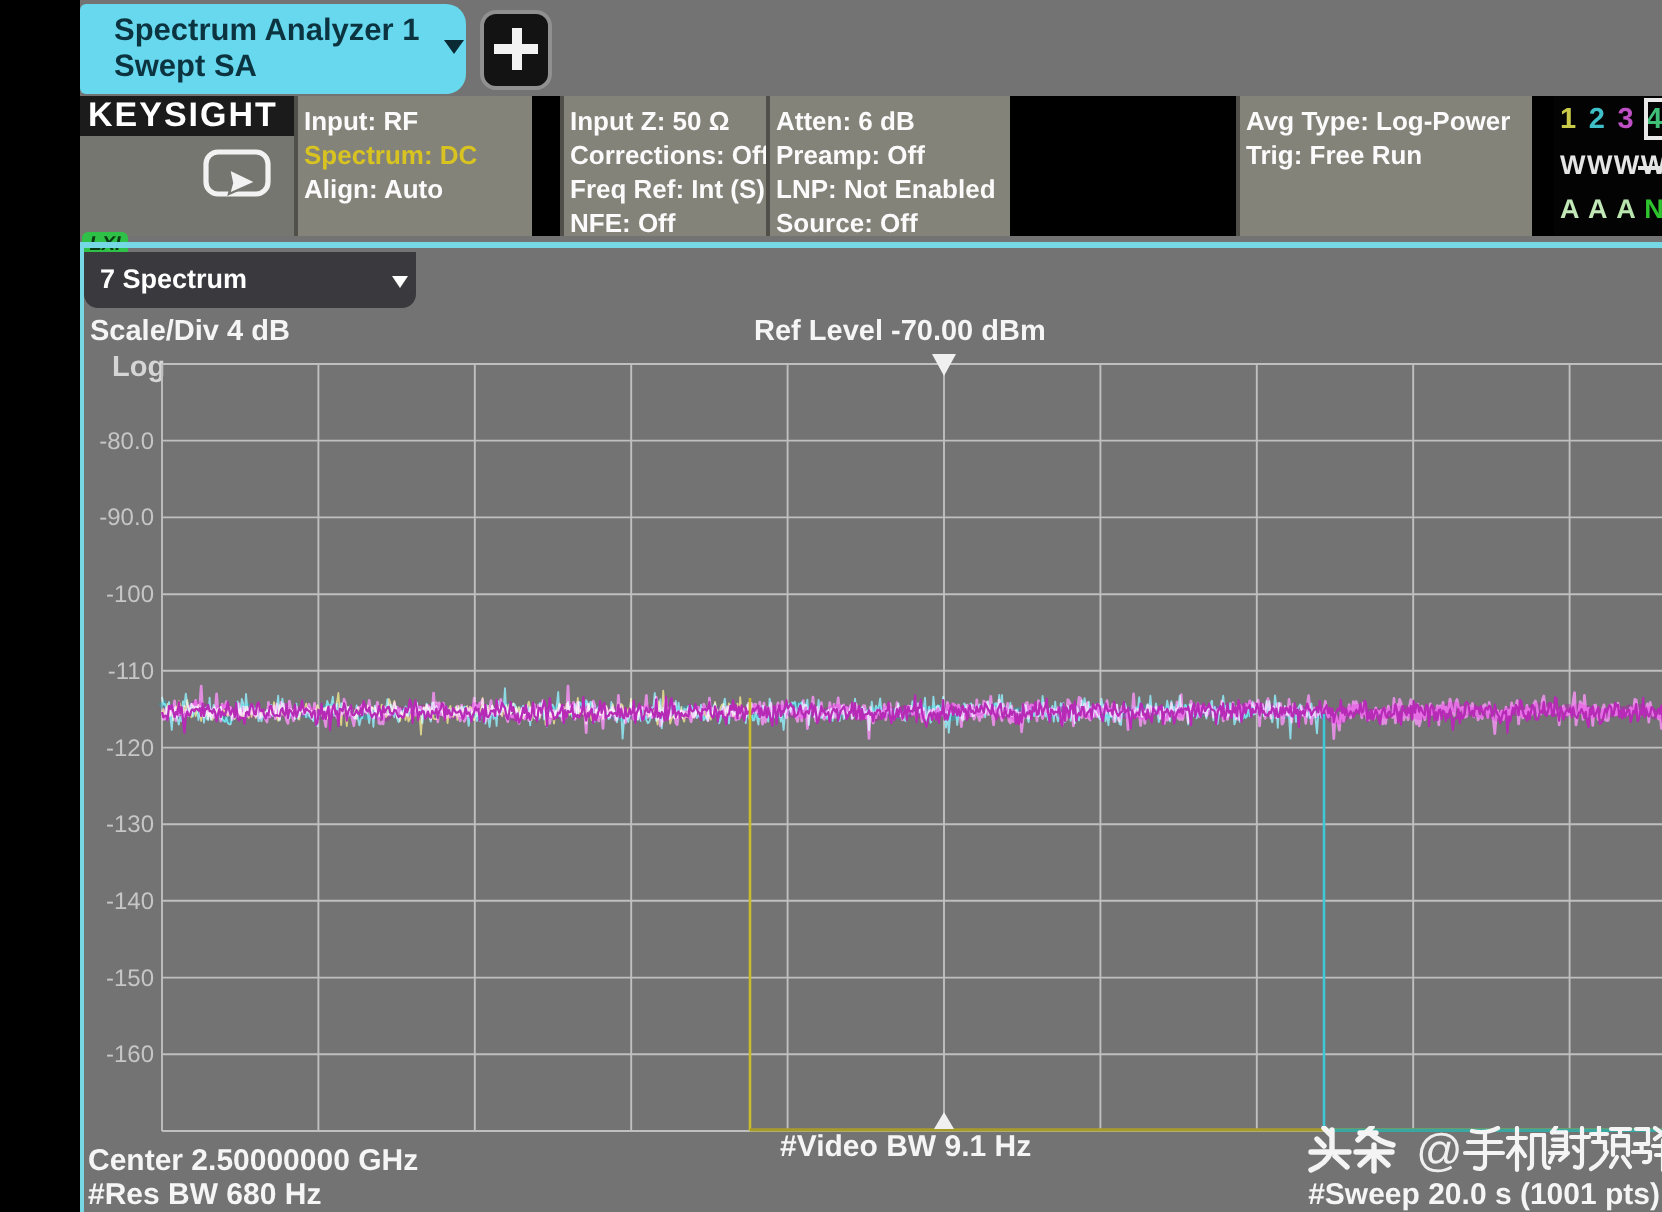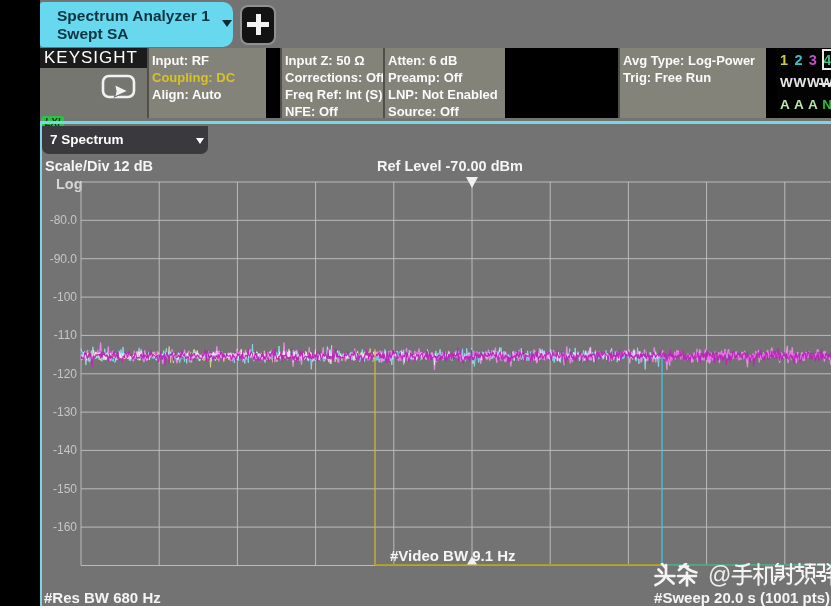--- a/index.html
+++ b/index.html
@@ -8,21 +8,21 @@
 #tab{left:0;top:2px;width:193px;height:45px;background:#67d8ee;border-radius:3px 10px 10px 3px;}
 #tab .t{position:absolute;left:17px;top:5px;font-size:15.5px;line-height:18px;font-weight:700;color:#0c3440;}
 #tabtri{left:182px;top:20px;width:0;height:0;border-left:5px solid transparent;border-right:5px solid transparent;border-top:7px solid #0a2a34;}
 #plus{left:200px;top:5px;width:32px;height:36px;background:#131313;border:2px solid #909090;border-radius:8px;}
 .pb{background:#f2f2f2;}
 #hdr{left:0;top:48px;width:831px;height:70px;background:#000;}
 .col{position:absolute;top:0;height:70px;background:#83837a;box-sizing:border-box;border-left:2px solid #504f4a;padding:4px 0 0 3px;font-size:13px;line-height:17px;font-weight:700;color:#fbfbfb;white-space:nowrap;}
 .col .y{color:#d8c321;}
 #logo{position:absolute;left:0;top:0;width:107px;height:70px;background:#767670;}
 #kstrip{position:absolute;left:0;top:0;width:107px;height:20px;background:#1b1b1b;color:#fff;
-  font-weight:400;font-size:17px;line-height:20px;padding-left:4px;letter-spacing:1px;box-sizing:border-box;}
+  font-weight:700;font-size:17px;line-height:20px;padding-left:4px;letter-spacing:1px;box-sizing:border-box;}
 #lxi{position:absolute;left:1px;top:68px;width:23px;height:13px;background:#2fc047;border-radius:3px;
   color:#0a3a14;font-weight:700;font-style:italic;font-size:10px;line-height:13px;text-align:center;}
 #tpanel{position:absolute;left:737px;top:0;width:91px;height:70px;background:#030303;}
 .trow{position:absolute;left:3px;width:80px;display:flex;justify-content:space-between;font-weight:700;}
 #selbox{position:absolute;left:44.5px;top:1px;width:14px;height:21px;border:2px solid #e9e9e9;box-sizing:border-box;}
 #wstrike{position:absolute;left:42px;top:35px;width:50px;height:2px;background:#e3e3e3;}
 #bTop{left:0;top:121px;width:828px;height:3px;background:#76d8e5;}
 #bLeft{left:0;top:121px;width:2px;height:485px;background:#76d8e5;}
 #bRight{left:825px;top:121px;width:3px;height:485px;background:#76d8e5;}
 #dd{left:2px;top:126px;width:166px;height:28px;background:#3a393e;border-radius:0 0 7px 7px;
@@ -45,21 +45,21 @@
 
 <div id="hdr" class="abs">
   <div id="logo">
     <div id="kstrip">KEYSIGHT</div>
     <svg class="abs" style="left:61px;top:26px;" width="36" height="26" viewBox="0 0 36 26">
       <rect x="2" y="2" width="31" height="21" rx="6" fill="none" stroke="#f2f2f2" stroke-width="2.6"></rect>
       <polygon points="13.5,10.5 27,17 13.5,23 15,17.5" fill="#f2f2f2" stroke="#767670" stroke-width="1.2"></polygon>
     </svg>
     <div id="lxi">LXI</div>
   </div>
-  <div class="col" style="left:107px;width:119px;">Input: RF<br><span class="y">Coupling: DC</span><br>Align: Auto</div>
+  <div class="col" style="left:107px;width:119px;">Input: RF<br><span class="y">Spectrum: DC</span><br>Align: Auto</div>
   <div class="col" style="left:240px;width:117px;">Input Z: 50 Ω<br>Corrections: Off<br>Freq Ref: Int (S)<br>NFE: Off</div>
   <div class="col" style="left:343px;width:122px;">Atten: 6 dB<br>Preamp: Off<br>LNP: Not Enabled<br>Source: Off</div>
   <div class="col" style="left:578px;width:148px;">Avg Type: Log-Power<br>Trig: Free Run</div>
   <div id="tpanel">
     <div class="trow" style="top:4px;font-size:14.5px;">
       <span style="color:#c9c94a;">1</span>
           <span style="color:#3fc0c9;">2</span>
           <span style="color:#bf4fc4;">3</span>
           <span style="color:#3fbf78;">4</span>
           <span style="color:#a83a48;">5</span>
@@ -86,21 +86,21 @@
   </div>
 </div>
 
 <div id="bTop" class="abs"></div>
 <div id="bLeft" class="abs"></div>
 <div id="bRight" class="abs"></div>
 
 <div id="dd" class="abs">7 Spectrum</div>
 <div id="ddtri" class="abs"></div>
 
-<div class="ann" style="left:5px;top:158px;font-size:14.5px;">Scale/Div 12 dB</div>
+<div class="ann" style="left:5px;top:158px;font-size:14.5px;">Scale/Div 4 dB</div>
 <div class="ann" style="left:337px;top:158px;font-size:14.5px;">Ref Level -70.00 dBm</div>
 <div class="ann" style="left:16px;top:176px;font-size:14.5px;color:#d5d5d5;">Log</div>
 
 <svg class="abs" style="left:0;top:170px;" width="831" height="400" viewBox="0 170 831 400">
   <g stroke="#bfbfbf" stroke-width="0.95">
         <line x1="41.0" y1="182" x2="41.0" y2="565.5"></line>
         <line x1="119.2" y1="182" x2="119.2" y2="565.5"></line>
         <line x1="197.4" y1="182" x2="197.4" y2="565.5"></line>
         <line x1="275.6" y1="182" x2="275.6" y2="565.5"></line>
         <line x1="353.8" y1="182" x2="353.8" y2="565.5"></line>
@@ -141,21 +141,22 @@
     <polyline points="41.0,356.0 41.7,358.7 42.4,357.9 43.1,357.9 43.8,360.2 44.5,352.9 45.2,354.4 45.9,352.6 46.6,355.7 47.3,358.6 48.0,355.9 48.7,357.3 49.4,351.0 50.1,356.4 50.8,353.6 51.5,360.6 52.2,366.4 52.9,358.5 53.6,355.8 54.3,357.6 55.0,357.7 55.7,355.1 56.4,354.7 57.1,355.7 57.8,354.4 58.5,354.5 59.2,355.3 59.9,354.1 60.6,358.0 61.3,351.9 62.0,358.0 62.7,354.4 63.4,354.6 64.1,352.5 64.8,355.6 65.5,355.4 66.2,356.5 66.9,354.6 67.6,356.2 68.3,360.7 69.0,357.1 69.7,354.5 70.4,358.5 71.1,355.7 71.8,357.5 72.5,357.6 73.2,355.0 73.9,351.0 74.6,355.1 75.3,357.4 76.0,355.0 76.7,355.2 77.4,358.5 78.1,351.6 78.8,359.2 79.5,360.2 80.2,358.8 80.9,359.0 81.6,358.9 82.3,361.9 83.0,356.5 83.7,356.0 84.4,357.6 85.1,353.6 85.8,352.0 86.5,353.7 87.2,357.0 87.9,357.2 88.6,352.0 89.3,351.1 90.0,355.2 90.7,355.5 91.4,354.7 92.1,357.7 92.8,359.2 93.5,356.6 94.2,357.6 94.9,353.2 95.6,352.9 96.3,356.6 97.0,357.7 97.7,357.9 98.4,357.5 99.1,358.0 99.8,358.1 100.5,355.0 101.2,354.1 101.9,357.2 102.6,357.6 103.3,352.1 104.0,359.0 104.7,354.9 105.4,355.4 106.1,356.7 106.8,357.9 107.5,352.3 108.2,358.6 108.9,356.2 109.6,354.0 110.3,355.3 111.0,350.3 111.7,354.3 112.4,356.5 113.1,354.2 113.8,355.1 114.5,355.6 115.2,356.1 115.9,358.7 116.6,355.9 117.3,355.3 118.0,362.5 118.7,361.4 119.4,355.1 120.1,357.3 120.8,351.9 121.5,359.5 122.2,355.9 122.9,359.5 123.6,355.8 124.3,353.3 125.0,365.1 125.7,357.4 126.4,353.7 127.1,352.2 127.8,357.2 128.5,355.6 129.2,363.1 129.9,354.4 130.6,354.6 131.3,355.7 132.0,351.7 132.7,353.7 133.4,360.3 134.1,355.7 134.8,354.4 135.5,352.7 136.2,357.5 136.9,357.7 137.6,356.7 138.3,355.0 139.0,356.8 139.7,357.0 140.4,354.2 141.1,357.6 141.8,350.5 142.5,352.6 143.2,355.2 143.9,355.7 144.6,353.8 145.3,356.9 146.0,358.7 146.7,357.2 147.4,356.6 148.1,358.2 148.8,357.1 149.5,353.0 150.2,355.5 150.9,359.4 151.6,353.0 152.3,356.2 153.0,355.0 153.7,353.7 154.4,353.4 155.1,356.3 155.8,356.6 156.5,357.0 157.2,355.0 157.9,355.2 158.6,356.9 159.3,358.5 160.0,357.7 160.7,358.2 161.4,358.9 162.1,358.1 162.8,353.9 163.5,356.2 164.2,354.1 164.9,349.8 165.6,351.6 166.3,361.4 167.0,353.1 167.7,350.2 168.4,354.5 169.1,360.0 169.8,355.9 170.5,357.1 171.2,355.3 171.9,355.8 172.6,359.3 173.3,358.1 174.0,355.8 174.7,358.3 175.4,358.8 176.1,355.4 176.8,356.7 177.5,356.7 178.2,354.3 178.9,359.0 179.6,355.6 180.3,354.6 181.0,351.6 181.7,352.7 182.4,360.0 183.1,353.0 183.8,357.1 184.5,355.0 185.2,357.3 185.9,357.6 186.6,354.0 187.3,355.2 188.0,356.3 188.7,356.3 189.4,355.9 190.1,355.2 190.8,357.6 191.5,359.4 192.2,357.4 192.9,354.1 193.6,357.0 194.3,356.2 195.0,357.2 195.7,360.8 196.4,357.7 197.1,356.0 197.8,353.7 198.5,355.2 199.2,354.5 199.9,360.2 200.6,356.8 201.3,354.5 202.0,361.0 202.7,352.5 203.4,358.2 204.1,358.6 204.8,357.5 205.5,355.3 206.2,355.7 206.9,355.1 207.6,358.0 208.3,349.9 209.0,354.7 209.7,356.4 210.4,354.5 211.1,351.3 211.8,353.0 212.5,354.0 213.2,358.1 213.9,359.6 214.6,356.2 215.3,351.0 216.0,355.5 216.7,353.6 217.4,357.8 218.1,360.4 218.8,356.8 219.5,361.3 220.2,359.9 220.9,357.8 221.6,353.8 222.3,356.5 223.0,352.5 223.7,359.0 224.4,356.6 225.1,359.9 225.8,357.1 226.5,351.3 227.2,358.0 227.9,358.8 228.6,360.7 229.3,353.9 230.0,354.0 230.7,356.6 231.4,353.6 232.1,350.4 232.8,353.5 233.5,363.1 234.2,354.7 234.9,349.0 235.6,355.1 236.3,356.3 237.0,359.6 237.7,358.7 238.4,358.3 239.1,356.4 239.8,356.7 240.5,354.6 241.2,352.3 241.9,361.6 242.6,355.1 243.3,358.9 244.0,355.4 244.7,356.0 245.4,355.9 246.1,352.7 246.8,359.3 247.5,357.2 248.2,358.4 248.9,357.5 249.6,358.9 250.3,357.0 251.0,356.2 251.7,348.5 252.4,357.0 253.1,360.3 253.8,356.5 254.5,358.3 255.2,355.7 255.9,354.5 256.6,361.5 257.3,357.1 258.0,360.1 258.7,357.6 259.4,355.5 260.1,350.4 260.8,356.5 261.5,353.0 262.2,351.4 262.9,359.1 263.6,358.1 264.3,357.9 265.0,356.3 265.7,356.1 266.4,357.3 267.1,356.6 267.8,356.4 268.5,358.1 269.2,352.5 269.9,358.5 270.6,354.6 271.3,358.4 272.0,359.2 272.7,354.0 273.4,358.2 274.1,358.2 274.8,354.3 275.5,357.1 276.2,356.4 276.9,350.3 277.6,361.5 278.3,356.5 279.0,354.9 279.7,351.9 280.4,355.0 281.1,360.0 281.8,359.5 282.5,355.7 283.2,353.9 283.9,356.0 284.6,356.1 285.3,354.3 286.0,355.1 286.7,357.6 287.4,358.4 288.1,349.7 288.8,358.6 289.5,356.4 290.2,359.0 290.9,356.0 291.6,357.2 292.3,360.3 293.0,348.3 293.7,360.1 294.4,356.5 295.1,351.3 295.8,349.1 296.5,356.8 297.2,353.0 297.9,358.6 298.6,356.6 299.3,355.7 300.0,358.6 300.7,356.5 301.4,357.9 302.1,358.2 302.8,356.8 303.5,358.1 304.2,358.1 304.9,352.4 305.6,355.3 306.3,355.7 307.0,355.0 307.7,351.9 308.4,354.5 309.1,356.0 309.8,356.5 310.5,360.0 311.2,354.4 311.9,354.9 312.6,354.5 313.3,355.2 314.0,354.4 314.7,351.1 315.4,356.9 316.1,358.6 316.8,358.9 317.5,353.2 318.2,355.5 318.9,360.8 319.6,355.7 320.3,356.9 321.0,355.6 321.7,358.6 322.4,358.5 323.1,362.1 323.8,357.3 324.5,357.2 325.2,352.8 325.9,354.9 326.6,350.2 327.3,355.1 328.0,352.6 328.7,359.2 329.4,353.3 330.1,356.7 330.8,352.7 331.5,356.9 332.2,360.3 332.9,353.9 333.6,356.9 334.3,355.8 335.0,356.7 335.7,357.1 336.4,354.3 337.1,355.5 337.8,354.5 338.5,353.9 339.2,352.8 339.9,358.5 340.6,354.1 341.3,357.7 342.0,357.4 342.7,353.4 343.4,358.7 344.1,353.8 344.8,357.6 345.5,359.8 346.2,362.8 346.9,353.6 347.6,353.5 348.3,362.0 349.0,355.0 349.7,352.7 350.4,358.1 351.1,355.5 351.8,355.9 352.5,353.4 353.2,350.2 353.9,354.1 354.6,353.3 355.3,351.8 356.0,353.2 356.7,353.5 357.4,358.1 358.1,357.8 358.8,357.3 359.5,354.6 360.2,352.7 360.9,356.7 361.6,357.2 362.3,358.6 363.0,355.9 363.7,355.6 364.4,356.8 365.1,353.6 365.8,351.8 366.5,357.6 367.2,352.7 367.9,355.8 368.6,361.6 369.3,360.0 370.0,357.1 370.7,353.1 371.4,355.7 372.1,355.3 372.8,357.6 373.5,357.1 374.2,356.1 374.9,361.0 375.6,357.4 376.3,355.3 377.0,354.4 377.7,355.9 378.4,354.5 379.1,360.3 379.8,357.5 380.5,355.2 381.2,354.3 381.9,353.3 382.6,355.3 383.3,359.5 384.0,358.2 384.7,355.9 385.4,356.4 386.1,351.2 386.8,358.0 387.5,351.5 388.2,359.7 388.9,355.6 389.6,353.0 390.3,359.9 391.0,354.4 391.7,359.6 392.4,357.3 393.1,357.1 393.8,357.0 394.5,355.2 395.2,357.4 395.9,356.6 396.6,360.7 397.3,356.3 398.0,357.1 398.7,354.9 399.4,355.2 400.1,355.4 400.8,359.5 401.5,356.4 402.2,358.7 402.9,355.5 403.6,355.3 404.3,351.2 405.0,358.4 405.7,361.6 406.4,355.6 407.1,360.0 407.8,358.5 408.5,354.5 409.2,358.2 409.9,353.9 410.6,355.5 411.3,359.4 412.0,356.7 412.7,353.2 413.4,359.9 414.1,353.4 414.8,355.8 415.5,355.4 416.2,355.8 416.9,354.0 417.6,347.7 418.3,361.1 419.0,353.8 419.7,354.0 420.4,349.9 421.1,356.5 421.8,359.6 422.5,360.9 423.2,363.4 423.9,360.2 424.6,357.3 425.3,356.3 426.0,360.0 426.7,356.2 427.4,356.8 428.1,359.9 428.8,356.5 429.5,361.4 430.2,356.1 430.9,357.3 431.6,350.0 432.3,359.8 433.0,357.2 433.7,359.9 434.4,356.9 435.1,354.0 435.8,352.7 436.5,357.5 437.2,356.1 437.9,353.7 438.6,357.8 439.3,354.5 440.0,358.0 440.7,355.1 441.4,352.9 442.1,355.9 442.8,354.6 443.5,359.9 444.2,354.8 444.9,352.6 445.6,355.9 446.3,355.3 447.0,356.7 447.7,356.5 448.4,353.3 449.1,355.8 449.8,355.7 450.5,352.8 451.2,354.4 451.9,356.4 452.6,351.7 453.3,353.1 454.0,354.6 454.7,355.6 455.4,357.2 456.1,352.3 456.8,356.6 457.5,357.4 458.2,359.8 458.9,354.7 459.6,353.4 460.3,351.8 461.0,357.2 461.7,359.1 462.4,354.0 463.1,356.9 463.8,358.0 464.5,358.3 465.2,354.8 465.9,357.5 466.6,355.8 467.3,356.0 468.0,361.9 468.7,356.9 469.4,362.0 470.1,357.2 470.8,361.2 471.5,352.1 472.2,357.9 472.9,358.4 473.6,356.2 474.3,356.9 475.0,355.4 475.7,359.6 476.4,353.6 477.1,355.7 477.8,351.0 478.5,357.4 479.2,357.0 479.9,351.6 480.6,353.7 481.3,357.2 482.0,354.7 482.7,352.8 483.4,349.4 484.1,356.8 484.8,360.9 485.5,354.7 486.2,355.1 486.9,357.0 487.6,355.8 488.3,356.1 489.0,356.2 489.7,353.6 490.4,361.0 491.1,362.9 491.8,352.0 492.5,360.5 493.2,353.7 493.9,355.3 494.6,358.8 495.3,352.9 496.0,352.5 496.7,356.8 497.4,350.7 498.1,360.4 498.8,357.8 499.5,356.5 500.2,357.7 500.9,353.6 501.6,353.5 502.3,358.1 503.0,358.4 503.7,356.3 504.4,355.8 505.1,354.6 505.8,359.6 506.5,352.1 507.2,353.8 507.9,354.6 508.6,352.0 509.3,352.5 510.0,353.3 510.7,358.6 511.4,360.7 512.1,356.7 512.8,351.8 513.5,354.4 514.2,355.6 514.9,355.3 515.6,355.0 516.3,357.3 517.0,350.9 517.7,354.5 518.4,356.6 519.1,357.9 519.8,356.8 520.5,356.1 521.2,355.7 521.9,351.1 522.6,356.3 523.3,355.5 524.0,354.2 524.7,359.2 525.4,364.2 526.1,355.1 526.8,357.7 527.5,359.2 528.2,356.8 528.9,356.4 529.6,357.4 530.3,351.8 531.0,352.4 531.7,357.5 532.4,356.8 533.1,359.7 533.8,354.8 534.5,359.0 535.2,358.9 535.9,361.2 536.6,354.0 537.3,355.2 538.0,356.8 538.7,356.8 539.4,353.5 540.1,354.7 540.8,352.7 541.5,362.1 542.2,356.0 542.9,356.1 543.6,354.5 544.3,356.2 545.0,358.2 545.7,355.3 546.4,356.1 547.1,361.8 547.8,358.5 548.5,356.7 549.2,355.0 549.9,356.1 550.6,354.2 551.3,356.8 552.0,354.4 552.7,354.2 553.4,355.0 554.1,353.3 554.8,356.6 555.5,362.6 556.2,354.4 556.9,351.7 557.6,358.5 558.3,355.7 559.0,351.7 559.7,357.0 560.4,358.4 561.1,354.0 561.8,351.8 562.5,355.5 563.2,354.1 563.9,353.7 564.6,351.8 565.3,354.4 566.0,354.8 566.7,355.0 567.4,355.8 568.1,362.1 568.8,355.9 569.5,354.6 570.2,353.0 570.9,357.9 571.6,351.7 572.3,359.6 573.0,357.4 573.7,351.9 574.4,356.3 575.1,355.5 575.8,359.0 576.5,351.9 577.2,356.3 577.9,353.8 578.6,358.2 579.3,350.0 580.0,353.8 580.7,360.9 581.4,357.3 582.1,352.0 582.8,356.6 583.5,353.8 584.2,354.0 584.9,352.6 585.6,358.4 586.3,354.4 587.0,356.3 587.7,356.0 588.4,351.9 589.1,353.9 589.8,357.8 590.5,351.7 591.2,356.4 591.9,355.5 592.6,357.5 593.3,357.6 594.0,357.9 594.7,356.0 595.4,356.5 596.1,354.0 596.8,354.4 597.5,358.1 598.2,354.3 598.9,358.5 599.6,358.4 600.3,353.8 601.0,357.3 601.7,353.7 602.4,356.7 603.1,353.8 603.8,354.7 604.5,356.3 605.2,353.1 605.9,358.1 606.6,358.3 607.3,351.7 608.0,356.8 608.7,354.8 609.4,363.5 610.1,355.7 610.8,356.9 611.5,355.4 612.2,357.5 612.9,354.5 613.6,351.8 614.3,354.6 615.0,354.8 615.7,357.5 616.4,356.1 617.1,354.7 617.8,354.8 618.5,353.5 619.2,356.2 619.9,350.6 620.6,355.3 621.3,359.0 622.0,355.0 622.7,354.2 623.4,352.6 624.1,356.6 624.8,353.9 625.5,357.7 626.2,354.3 626.9,361.0 627.6,357.3 628.3,355.6 629.0,354.3 629.7,355.2 630.4,350.0 631.1,356.5 631.8,353.7 632.5,357.4 633.2,354.8 633.9,357.5 634.6,357.6 635.3,355.6 636.0,356.8 636.7,358.6 637.4,357.1 638.1,354.9 638.8,355.9 639.5,356.3 640.2,351.8 640.9,356.3 641.6,355.6 642.3,350.3 643.0,351.5 643.7,360.6 644.4,356.2 645.1,359.4 645.8,355.0 646.5,359.9 647.2,357.4 647.9,354.9 648.6,356.7 649.3,360.0 650.0,362.1 650.7,357.3 651.4,354.8 652.1,353.7 652.8,357.7 653.5,358.8 654.2,356.3 654.9,355.7 655.6,358.1 656.3,357.2 657.0,357.0 657.7,352.0 658.4,355.1 659.1,360.9 659.8,356.0 660.5,362.3 661.2,353.1 661.9,355.3 662.6,355.0 663.3,357.6 664.0,354.1 664.7,356.6 665.4,352.9 666.1,359.8 666.8,350.4 667.5,356.3 668.2,352.1 668.9,352.5 669.6,355.8 670.3,353.6 671.0,355.2 671.7,356.6 672.4,357.5 673.1,352.3 673.8,353.1 674.5,363.1 675.2,354.2 675.9,352.6 676.6,354.2 677.3,360.2 678.0,356.1 678.7,360.0 679.4,355.2 680.1,354.7 680.8,359.6 681.5,355.3 682.2,356.2 682.9,360.6 683.6,357.2 684.3,358.9 685.0,354.9 685.7,357.8 686.4,365.0 687.1,359.7 687.8,359.2 688.5,359.1 689.2,354.7 689.9,361.6 690.6,356.5 691.3,359.3 692.0,358.0 692.7,351.5 693.4,351.0 694.1,351.9 694.8,355.9 695.5,356.9 696.2,355.4 696.9,358.2 697.6,352.8 698.3,354.4 699.0,353.7 699.7,356.1 700.4,353.0 701.1,355.7 701.8,357.6 702.5,354.8 703.2,353.7 703.9,354.8 704.6,352.8 705.3,353.3 706.0,358.1 706.7,356.9 707.4,352.3 708.1,355.3 708.8,357.2 709.5,358.1 710.2,361.6 710.9,358.6 711.6,355.9 712.3,356.6 713.0,355.4 713.7,366.4 714.4,358.2 715.1,360.7 715.8,357.2 716.5,353.9 717.2,356.7 717.9,352.4 718.6,353.7 719.3,357.6 720.0,350.0 720.7,350.7 721.4,355.5 722.1,358.1 722.8,358.0 723.5,360.3 724.2,355.9 724.9,359.7 725.6,355.2 726.3,352.5 727.0,354.2 727.7,359.3 728.4,359.9 729.1,359.3 729.8,356.7 730.5,355.3 731.2,356.6 731.9,351.0 732.6,357.4 733.3,358.0 734.0,355.6 734.7,351.6 735.4,351.5 736.1,358.0 736.8,358.0 737.5,348.7 738.2,349.1 738.9,356.8 739.6,360.3 740.3,353.7 741.0,355.8 741.7,359.8 742.4,357.2 743.1,355.4 743.8,354.8 744.5,356.0 745.2,353.9 745.9,358.6 746.6,353.7 747.3,357.4 748.0,358.4 748.7,359.1 749.4,356.3 750.1,356.1 750.8,354.6 751.5,356.4 752.2,359.0 752.9,355.9 753.6,361.2 754.3,363.5 755.0,354.5 755.7,357.2 756.4,353.2 757.1,358.1 757.8,357.3 758.5,355.6 759.2,353.5 759.9,361.9 760.6,361.4 761.3,360.4 762.0,357.2 762.7,354.5 763.4,356.1 764.1,354.1 764.8,352.6 765.5,353.6 766.2,357.7 766.9,356.9 767.6,351.4 768.3,353.2 769.0,352.4 769.7,358.7 770.4,355.2 771.1,359.2 771.8,354.1 772.5,358.6 773.2,356.7 773.9,355.0 774.6,355.0 775.3,361.1 776.0,358.5 776.7,355.4 777.4,356.5 778.1,352.0 778.8,360.6 779.5,359.7 780.2,355.0 780.9,357.3 781.6,348.9 782.3,358.6 783.0,354.2 783.7,356.8 784.4,358.2 785.1,356.9 785.8,353.5 786.5,354.2 787.2,355.6 787.9,358.4 788.6,356.1 789.3,354.3 790.0,356.9 790.7,352.8 791.4,361.4 792.1,356.8 792.8,353.4 793.5,356.4 794.2,358.8 794.9,357.4 795.6,360.7 796.3,352.3 797.0,360.1 797.7,356.6 798.4,364.2 799.1,360.5 799.8,352.9 800.5,352.3 801.2,355.0 801.9,351.7 802.6,350.7 803.3,356.2 804.0,359.0 804.7,354.8 805.4,357.3 806.1,365.6 806.8,356.9 807.5,355.2 808.2,355.6 808.9,357.1 809.6,355.3 810.3,357.8 811.0,356.6 811.7,358.4 812.4,356.4 813.1,355.8 813.8,353.6 814.5,352.4 815.2,354.3 815.9,355.0 816.6,356.8 817.3,355.8 818.0,355.0 818.7,361.9 819.4,356.9 820.1,359.2 820.8,347.7 821.5,358.7 822.2,359.1 822.9,357.2" stroke="#b62ab6" stroke-width="1.1"></polyline>
   </g>
   <line x1="335" y1="349" x2="335" y2="565.5" stroke="#c8bb2e" stroke-width="1.3"></line>
   <line x1="622" y1="357" x2="622" y2="565.5" stroke="#3ec8d8" stroke-width="1.3"></line>
   <line x1="335" y1="564.9" x2="823" y2="564.9" stroke="#a89c28" stroke-width="1.6"></line>
   <line x1="622" y1="565.1" x2="823" y2="565.1" stroke="#3aa8a0" stroke-width="1.8"></line>
   <polygon points="426,177 438,177 432,188" fill="#f0f0f0"></polygon>
   <polygon points="427,564.5 437,564.5 432,556" fill="#f0f0f0"></polygon>
 </svg>
 
-<div class="ann" style="left:350px;top:547px;">#Video BW 9.1 Hz</div>
+<div class="ann" style="left:4px;top:571.5px;">Center 2.50000000 GHz</div>
+<div class="ann" style="left:350px;top:565px;">#Video BW 9.1 Hz</div>
 <div class="ann" style="left:4px;top:589px;">#Res BW 680 Hz</div>
 <div class="ann" style="right:7px;top:589px;">#Sweep 20.0 s (1001 pts)</div>
 
 <svg class="abs" style="left:612px;top:563px;" width="225" height="26" viewBox="0 0 225 26">
   <g stroke="#f4f4f4" fill="none" stroke-linecap="round">
         <g transform="translate(3,0)" stroke-width="2.7">
           <path d="M7,1 L10.5,4.5"></path>
           <path d="M3.5,6.5 L7,10"></path>
           <path d="M0.5,13 H19.5"></path>
           <path d="M11,2 V12.5"></path>

